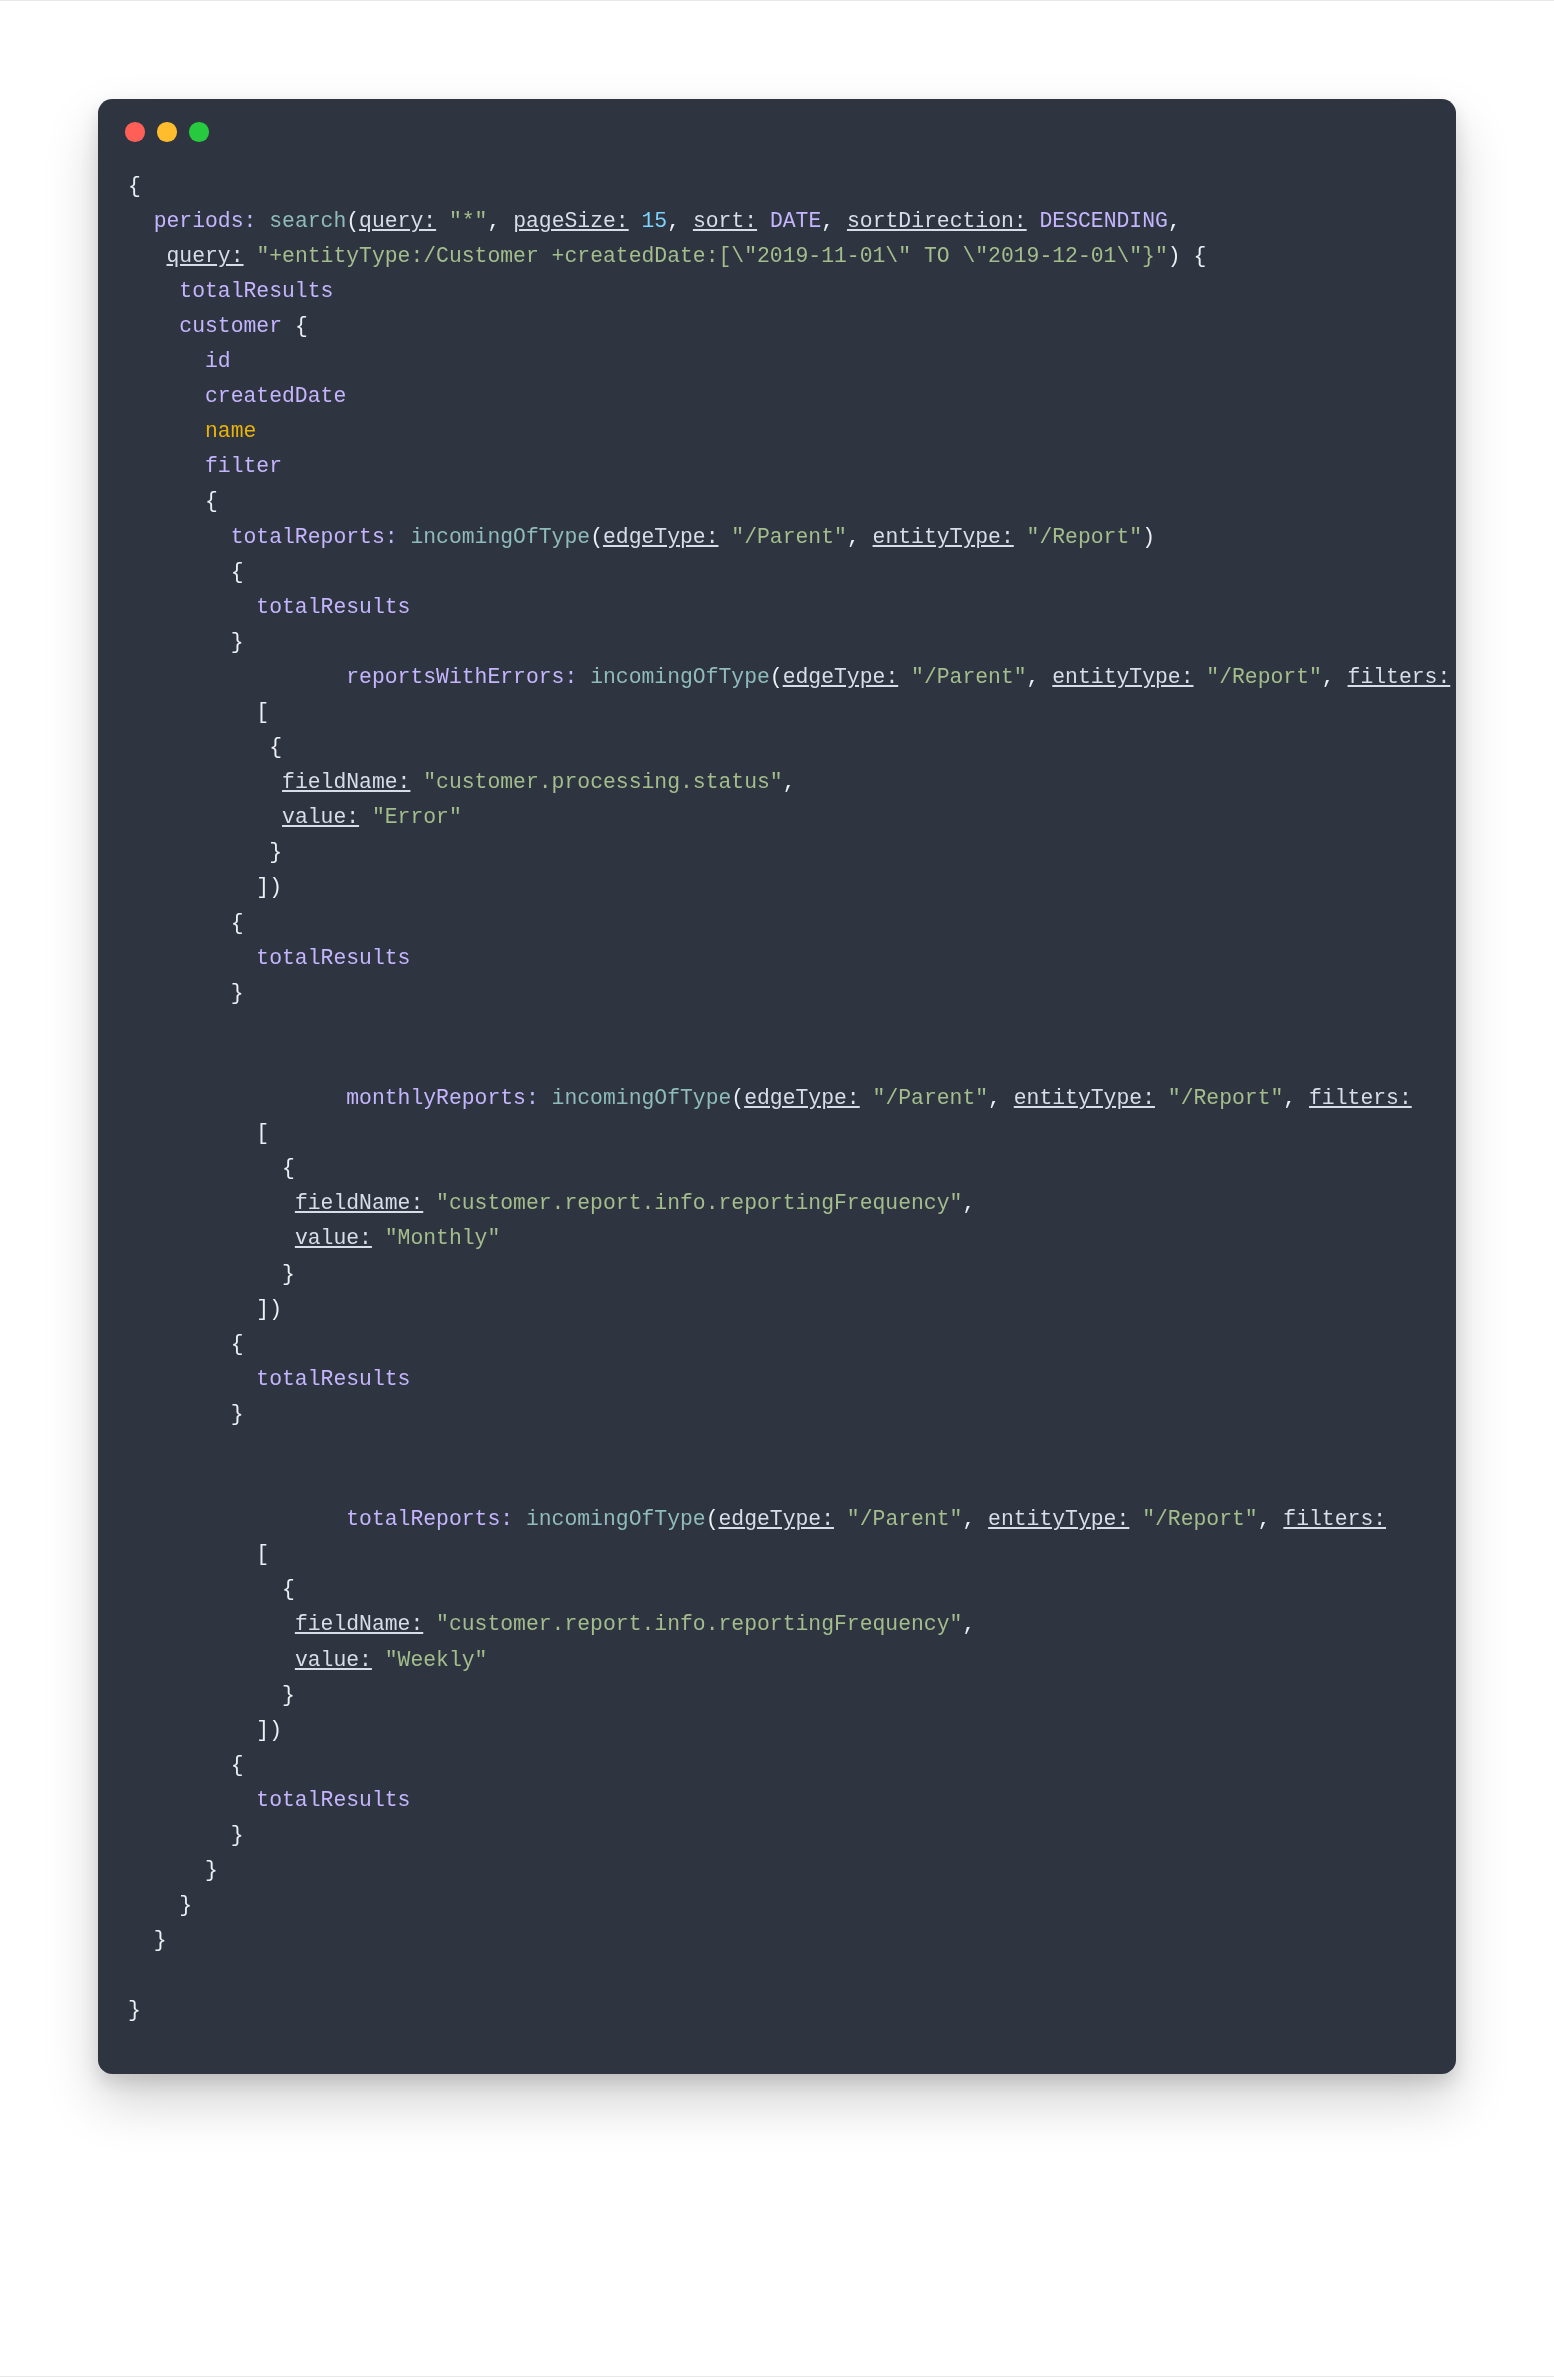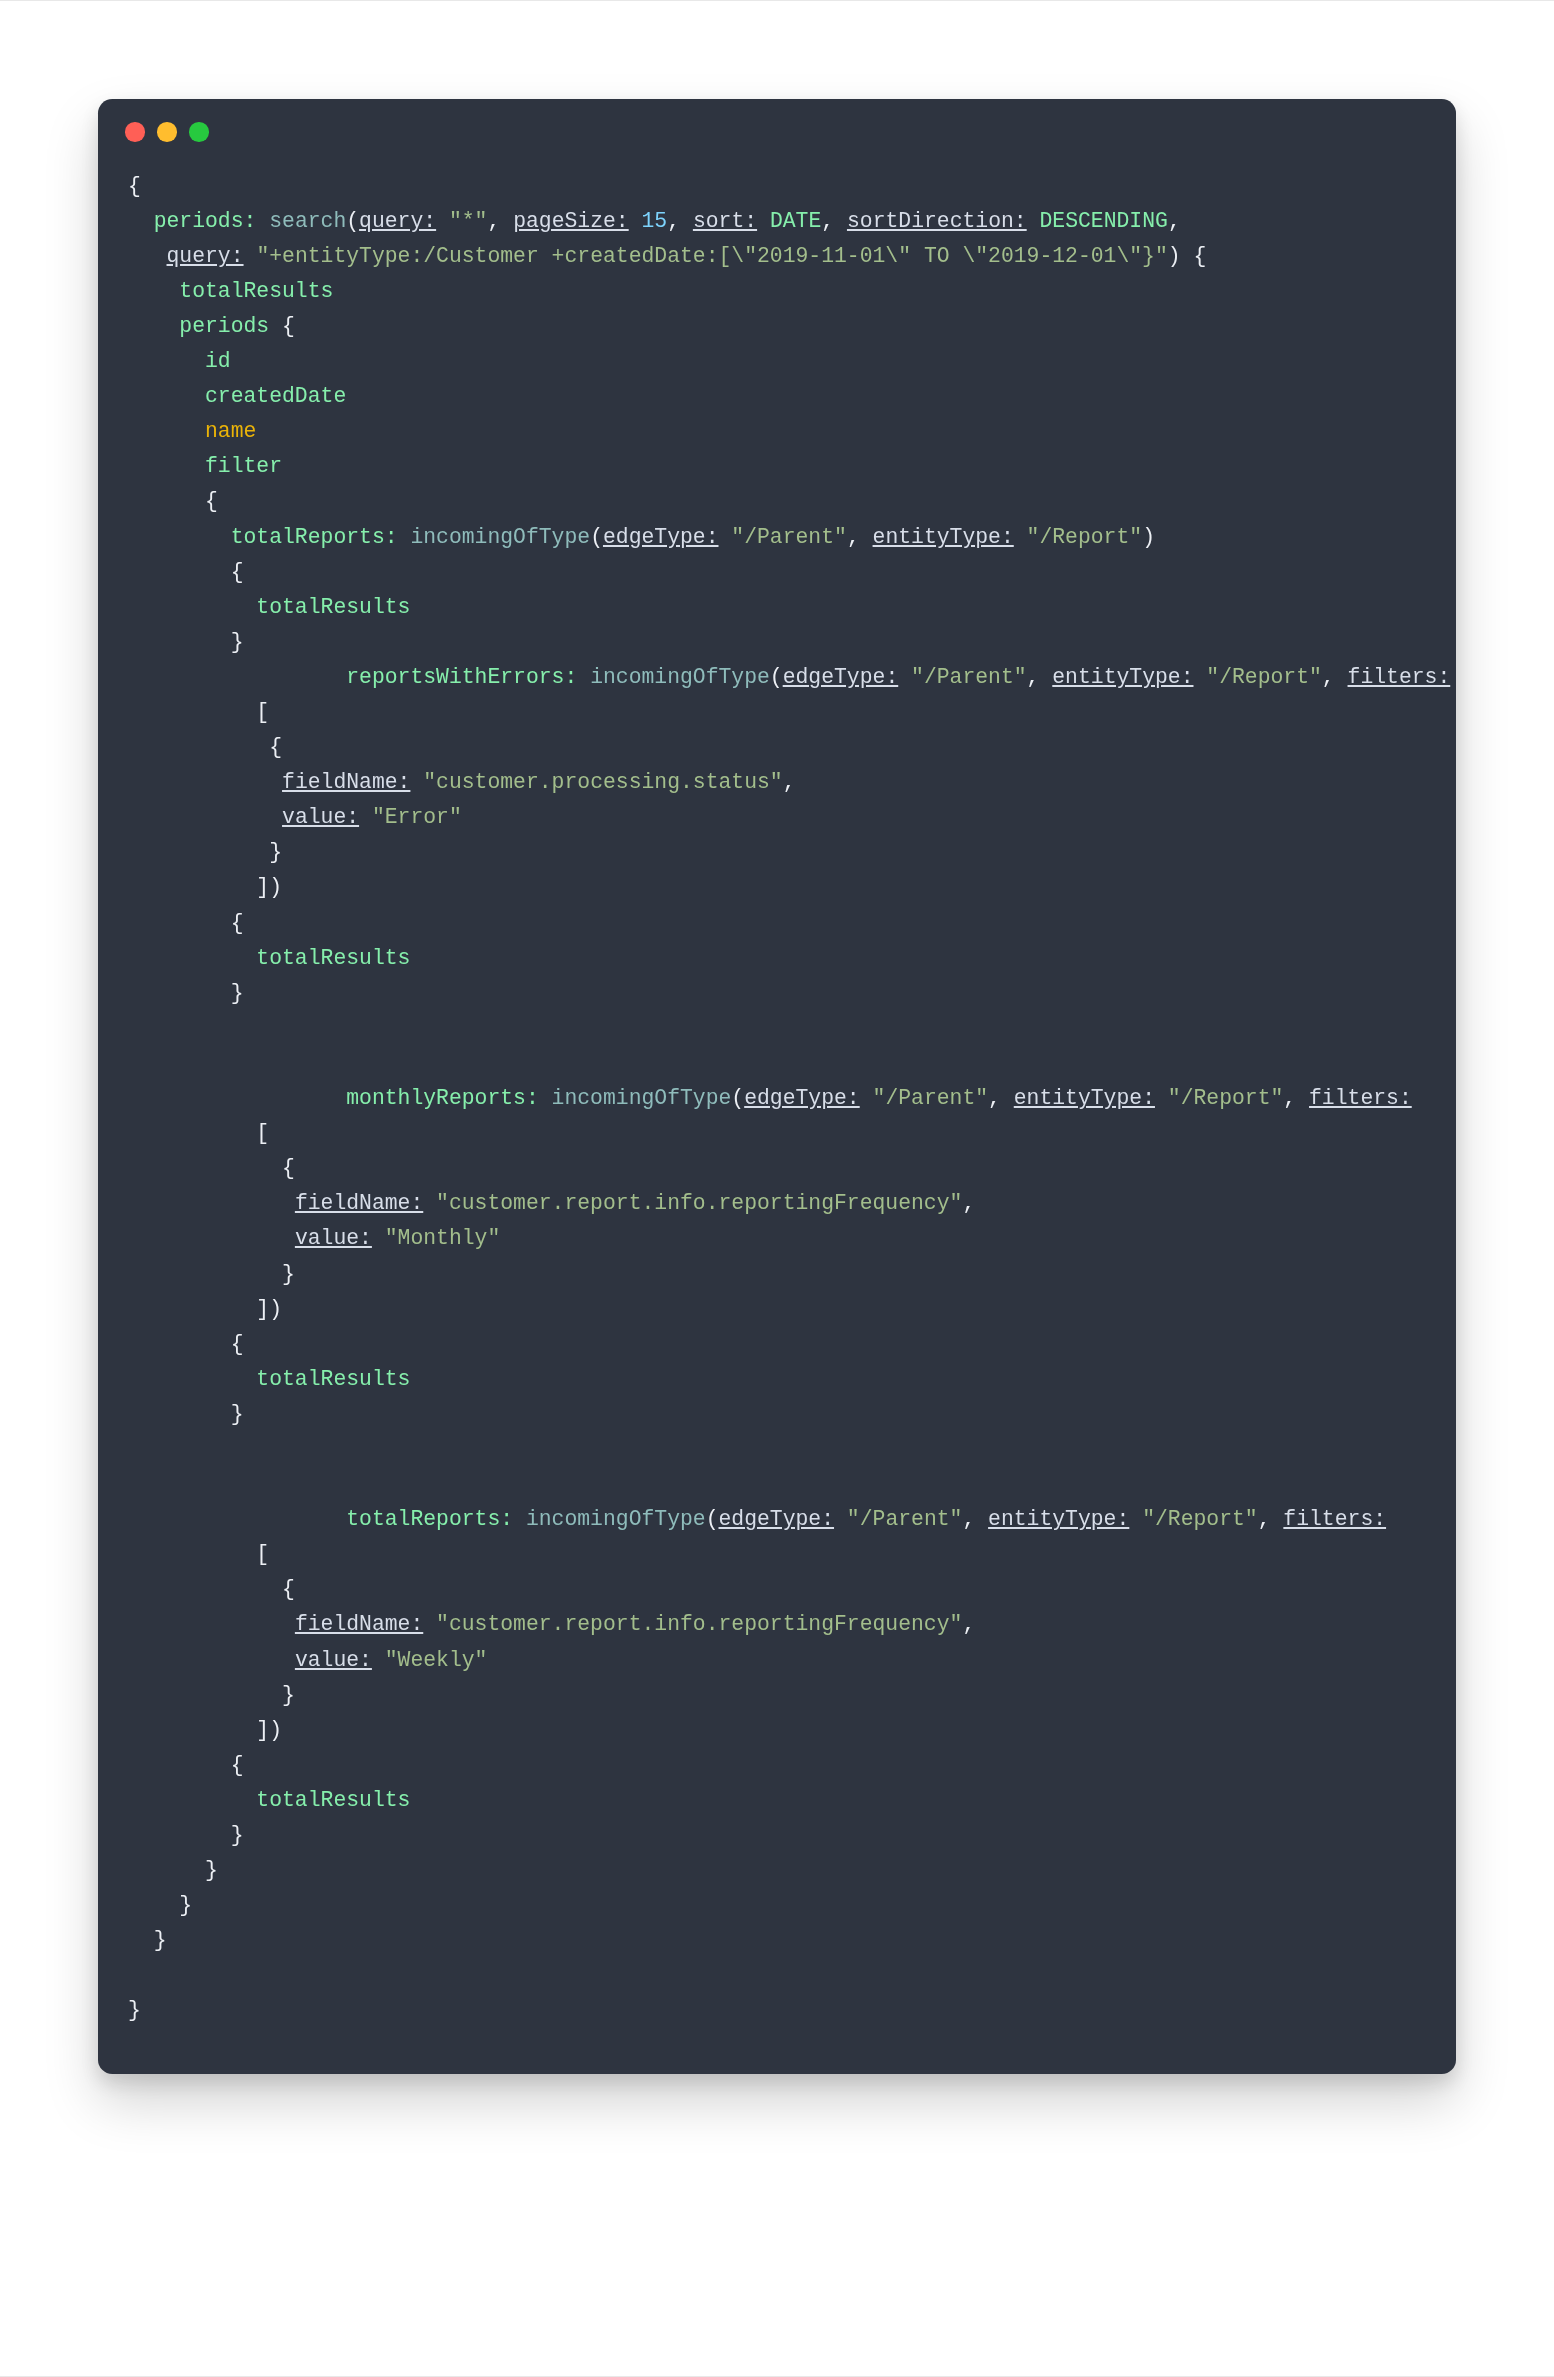--- a/index.html
+++ b/index.html
@@ -39,21 +39,21 @@
   .dot.yellow { background: #ffbd2e; }
   .dot.green { background: #27c93f; }
   .code {
     padding: 18px 30px 45px 30px;
     font-size: 21.4px;
     line-height: 1.64;
     white-space: pre;
     overflow-x: auto;
     color: #88c0d0;
   }
-  .c-default { color: #86efac; }
+  .c-default { color: #c4b5fd; }
   .c-punc    { color: #eceff4; }
   .c-name    { color: #8fbcbb; margin-top: 9px; }
   .c-string  { color: #a3be8c; }
   .c-num     { color: #7dd3fc; }
   .c-arg     { color: #d8dee9; text-decoration: underline; }
   .c-field   { color: #eab308; }
 </style>
 </head>
 <body>
 
@@ -61,21 +61,21 @@
   <div class="window">
     <div class="titlebar">
       <div class="dot red"></div>
       <div class="dot yellow"></div>
       <div class="dot green"></div>
     </div>
 <div class="code"><span class="c-punc">{</span>
 <span class="c-default">  periods: </span><span class="c-name">search</span><span class="c-punc">(</span><span class="c-arg">query:</span><span class="c-string"> "*"</span><span class="c-punc">, </span><span class="c-arg">pageSize:</span><span class="c-num"> 15</span><span class="c-punc">, </span><span class="c-arg">sort:</span><span class="c-default"> DATE</span><span class="c-punc">, </span><span class="c-arg">sortDirection:</span><span class="c-default"> DESCENDING</span><span class="c-punc">,</span>
 <span>   </span><span class="c-arg">query:</span><span class="c-string"> "+entityType:/Customer +createdDate:[\"2019-11-01\" TO \"2019-12-01\"}"</span><span class="c-punc">)</span><span class="c-punc"> {</span>
 <span class="c-default">    totalResults</span>
-<span class="c-default">    periods </span><span class="c-punc">{</span>
+<span class="c-default">    customer </span><span class="c-punc">{</span>
 <span class="c-default">      id</span>
 <span class="c-default">      createdDate</span>
 <span class="c-field">      name</span>
 <span class="c-default">      filter </span>
 <span class="c-punc">      {</span>
 <span class="c-default">        totalReports: </span><span class="c-name">incomingOfType</span><span class="c-punc">(</span><span class="c-arg">edgeType:</span><span class="c-string"> "/Parent"</span><span class="c-punc">, </span><span class="c-arg">entityType:</span><span class="c-string"> "/Report"</span><span class="c-punc">)</span>
 <span class="c-punc">        {</span>
 <span class="c-default">          totalResults</span>
 <span class="c-punc">        }</span>
 <span class="c-default">                 reportsWithErrors: </span><span class="c-name">incomingOfType</span><span class="c-punc">(</span><span class="c-arg">edgeType:</span><span class="c-string"> "/Parent"</span><span class="c-punc">, </span><span class="c-arg">entityType:</span><span class="c-string"> "/Report"</span><span class="c-punc">, </span><span class="c-arg">filters:</span>

